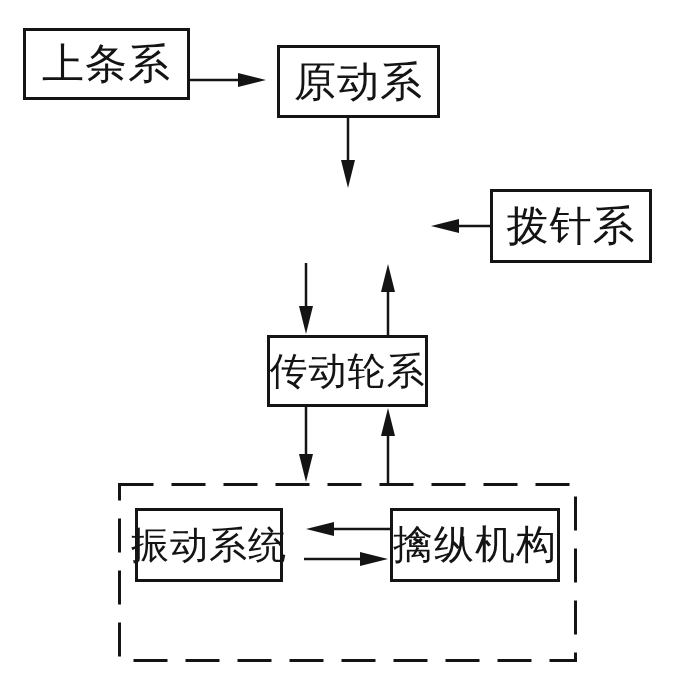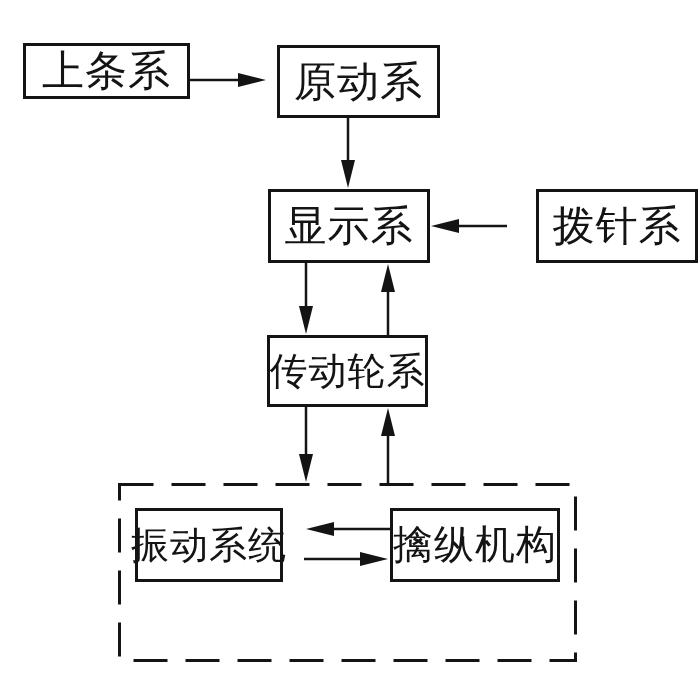--- a/index.html
+++ b/index.html
@@ -114,33 +114,30 @@
       <line class="line" x1="390" y1="529" x2="332" y2="529"></line>
       <polygon class="head" points="306,529 334,522 334,536"></polygon>
     </g>
 
     <g>
       <line class="line" x1="304" y1="559" x2="362" y2="559"></line>
       <polygon class="head" points="388,559 360,552 360,566"></polygon>
     </g>
   </svg>
 
-  <div class="node" style="left:23px;  top:43px;  width:167px; height:56px">
+  <div class="node" style="left:23px;  top:28px;  width:167px; height:72px">
     <span>上条系</span>
   </div>
 
   <div class="node" style="left:277px; top:45px;  width:163px; height:73px">
     <span>原动系</span>
   </div>
 
-  <div class="node" style="left:268px; top:189px; width:162px; height:74px">
-    <span>显示系</span>
-  </div>
 
-  <div class="node" style="left:536px; top:189px; width:162px; height:74px">
+  <div class="node" style="left:490px; top:189px; width:162px; height:74px">
     <span>拨针系</span>
   </div>
 
   <div class="node" style="left:267px; top:335px; width:161px; height:72px; font-size:38px">
     <span>传动轮系</span>
   </div>
 
   <div class="node" style="left:135px; top:508px; width:148px; height:74px; font-size:38px">
     <span>振动系统</span>
   </div>

